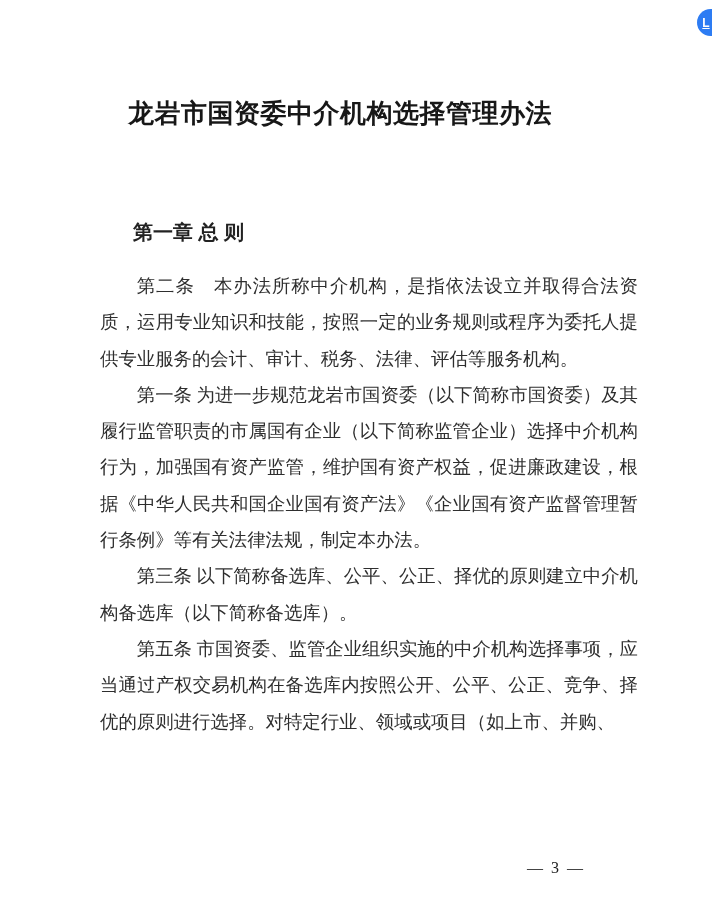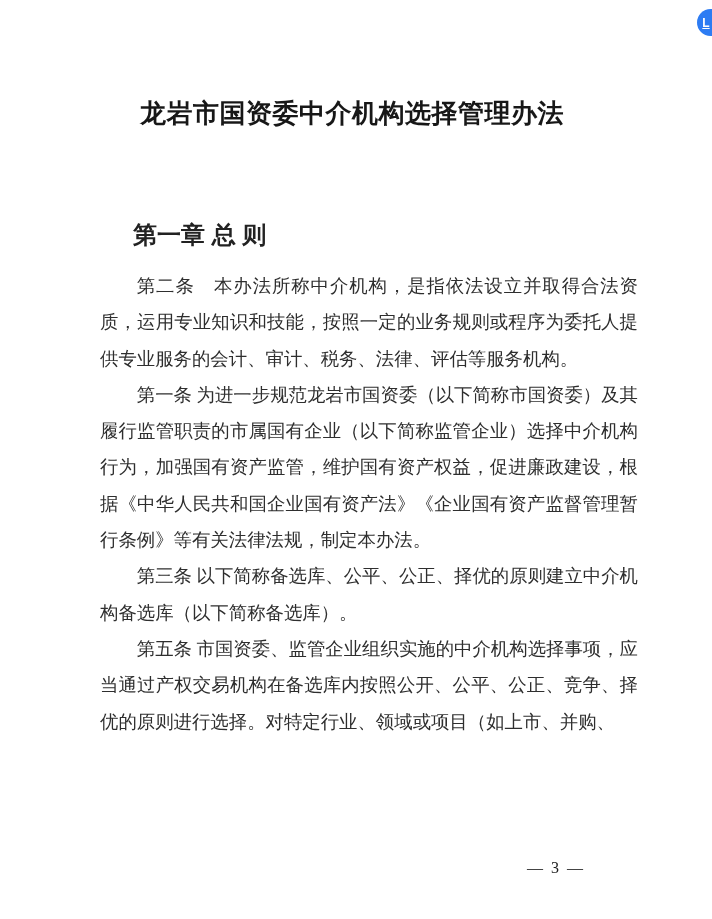--- a/index.html
+++ b/index.html
@@ -42,29 +42,28 @@
     top: 96px;
     left: 0;
     width: 680px;
     margin: 0;
     text-align: center;
     font-family: "Liberation Serif", serif;
     font-size: 26px;
     font-weight: 700;
     letter-spacing: 0.5px;
     color: #171717;
-    padding-left: 12px;
   }
   .chapter-heading {
     position: absolute;
     top: 219px;
     left: 133px;
     margin: 0;
     font-family: "Liberation Sans", sans-serif;
-    font-size: 24px;
+    font-size: 20px;
     font-weight: 700;
     color: #222222;
   }
   .doc-body {
     position: absolute;
     top: 268px;
     left: 100px;
     width: 538px;
     font-size: 18.4px;
     line-height: 36.3px;

